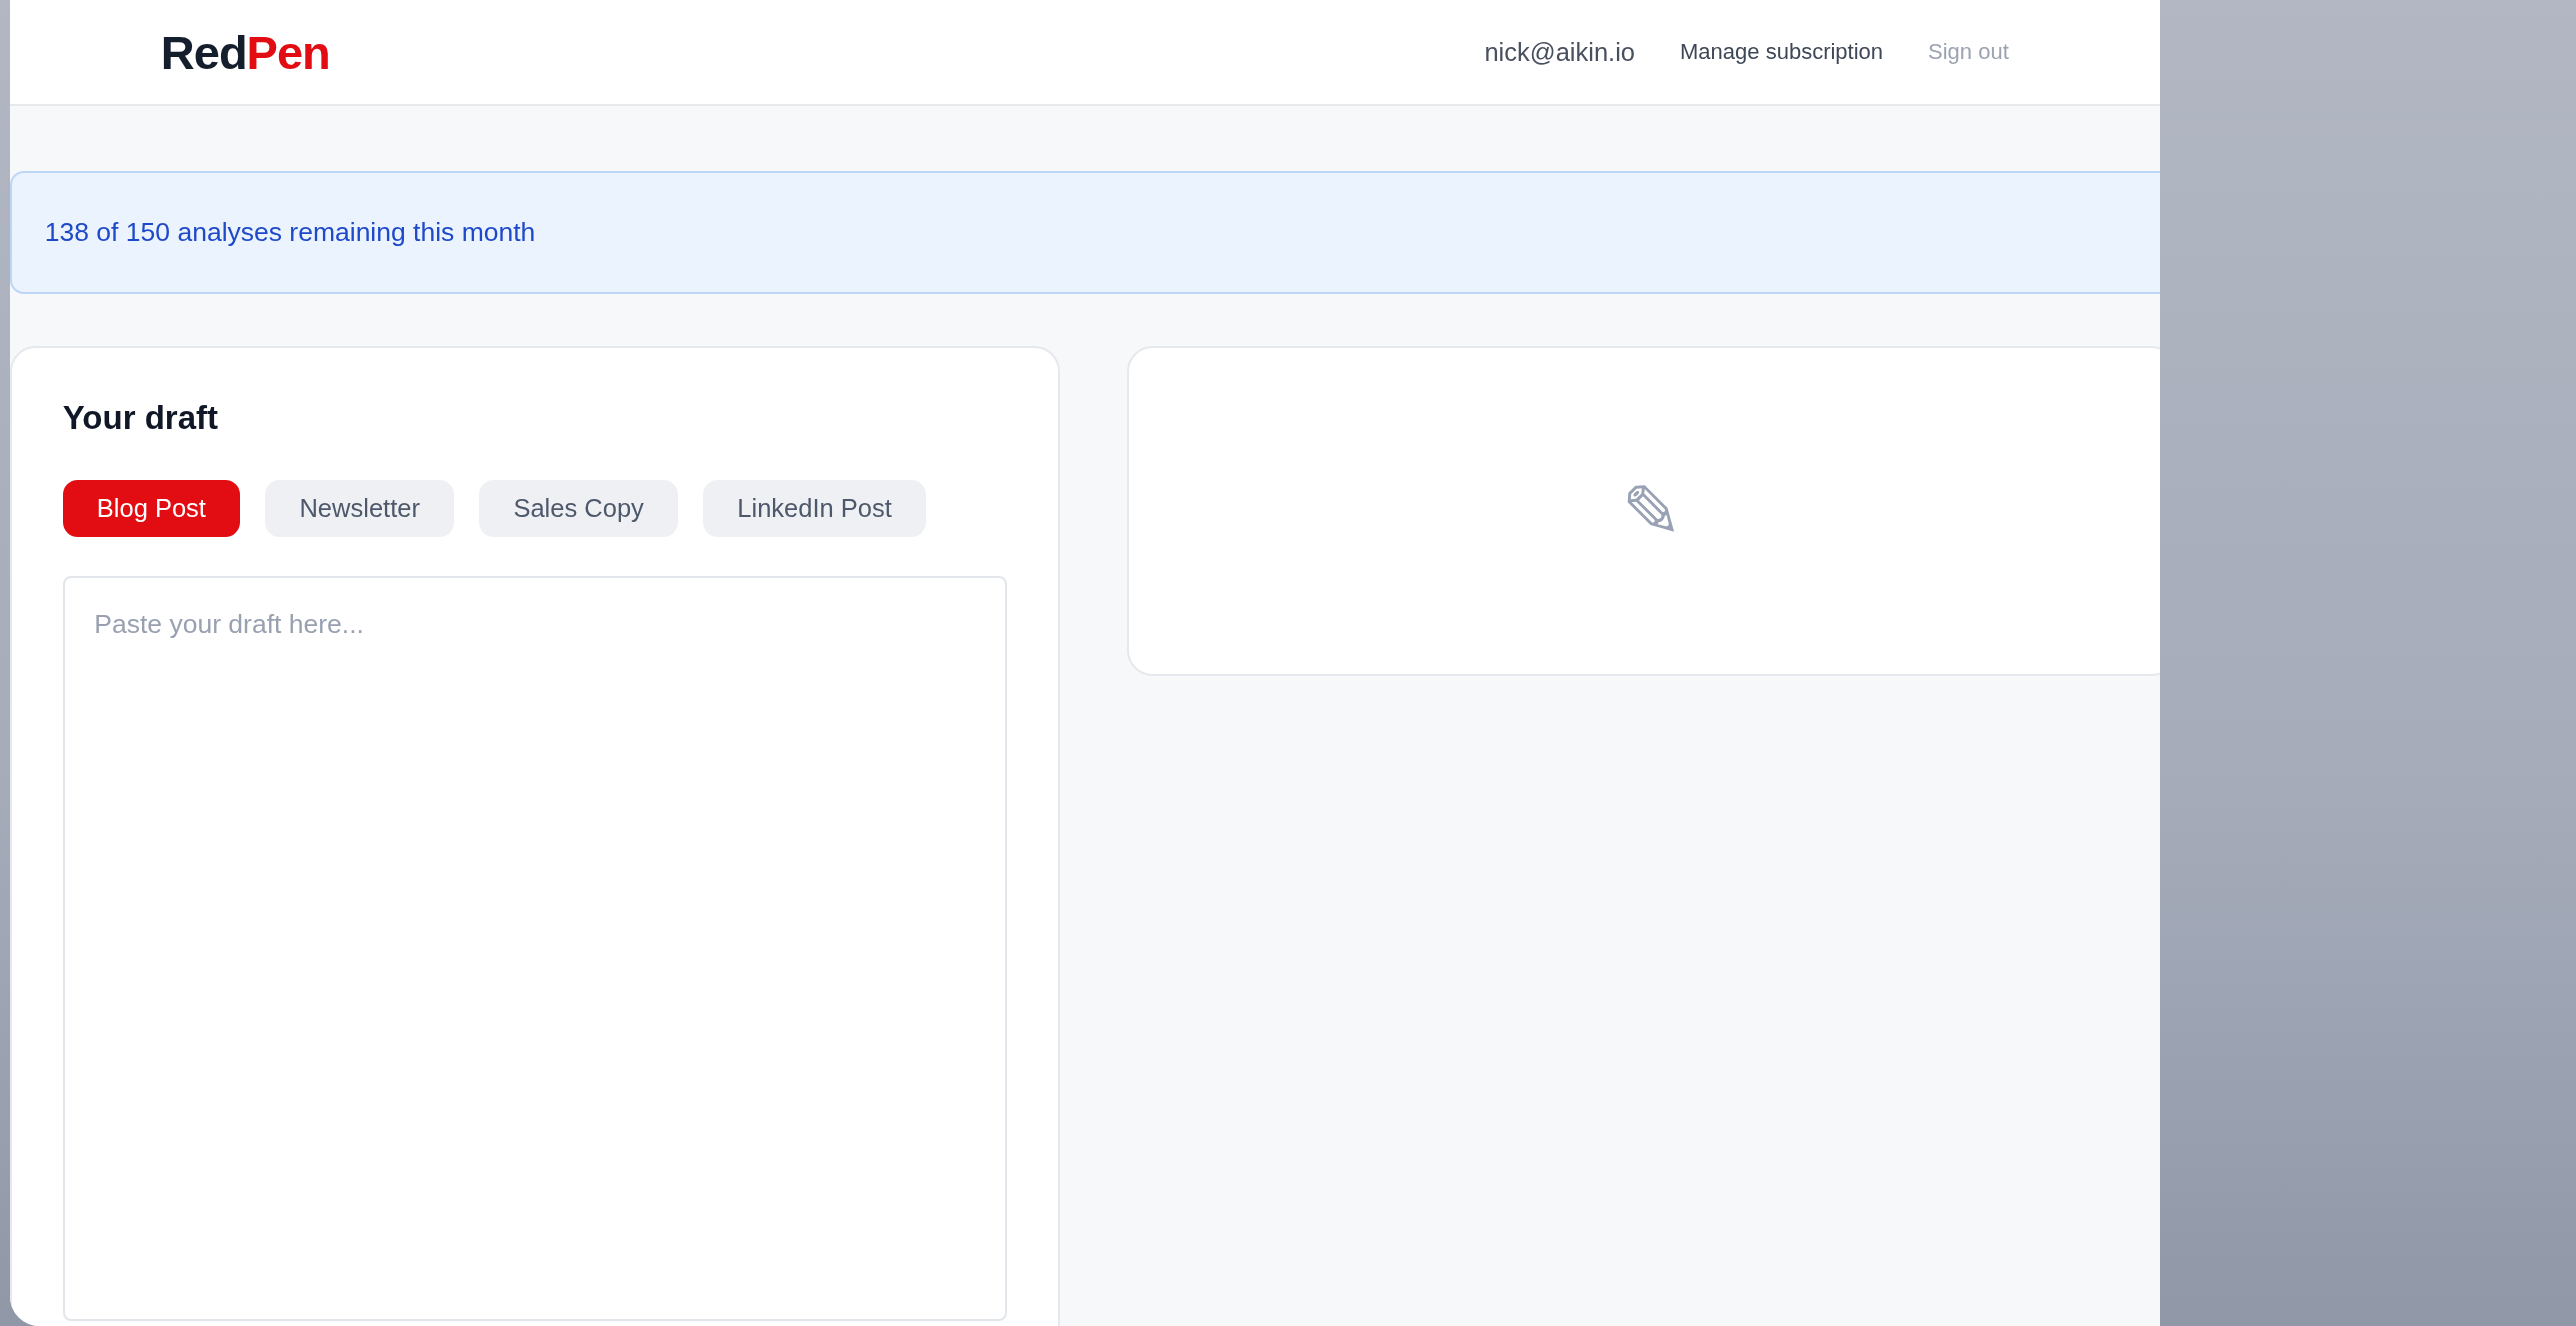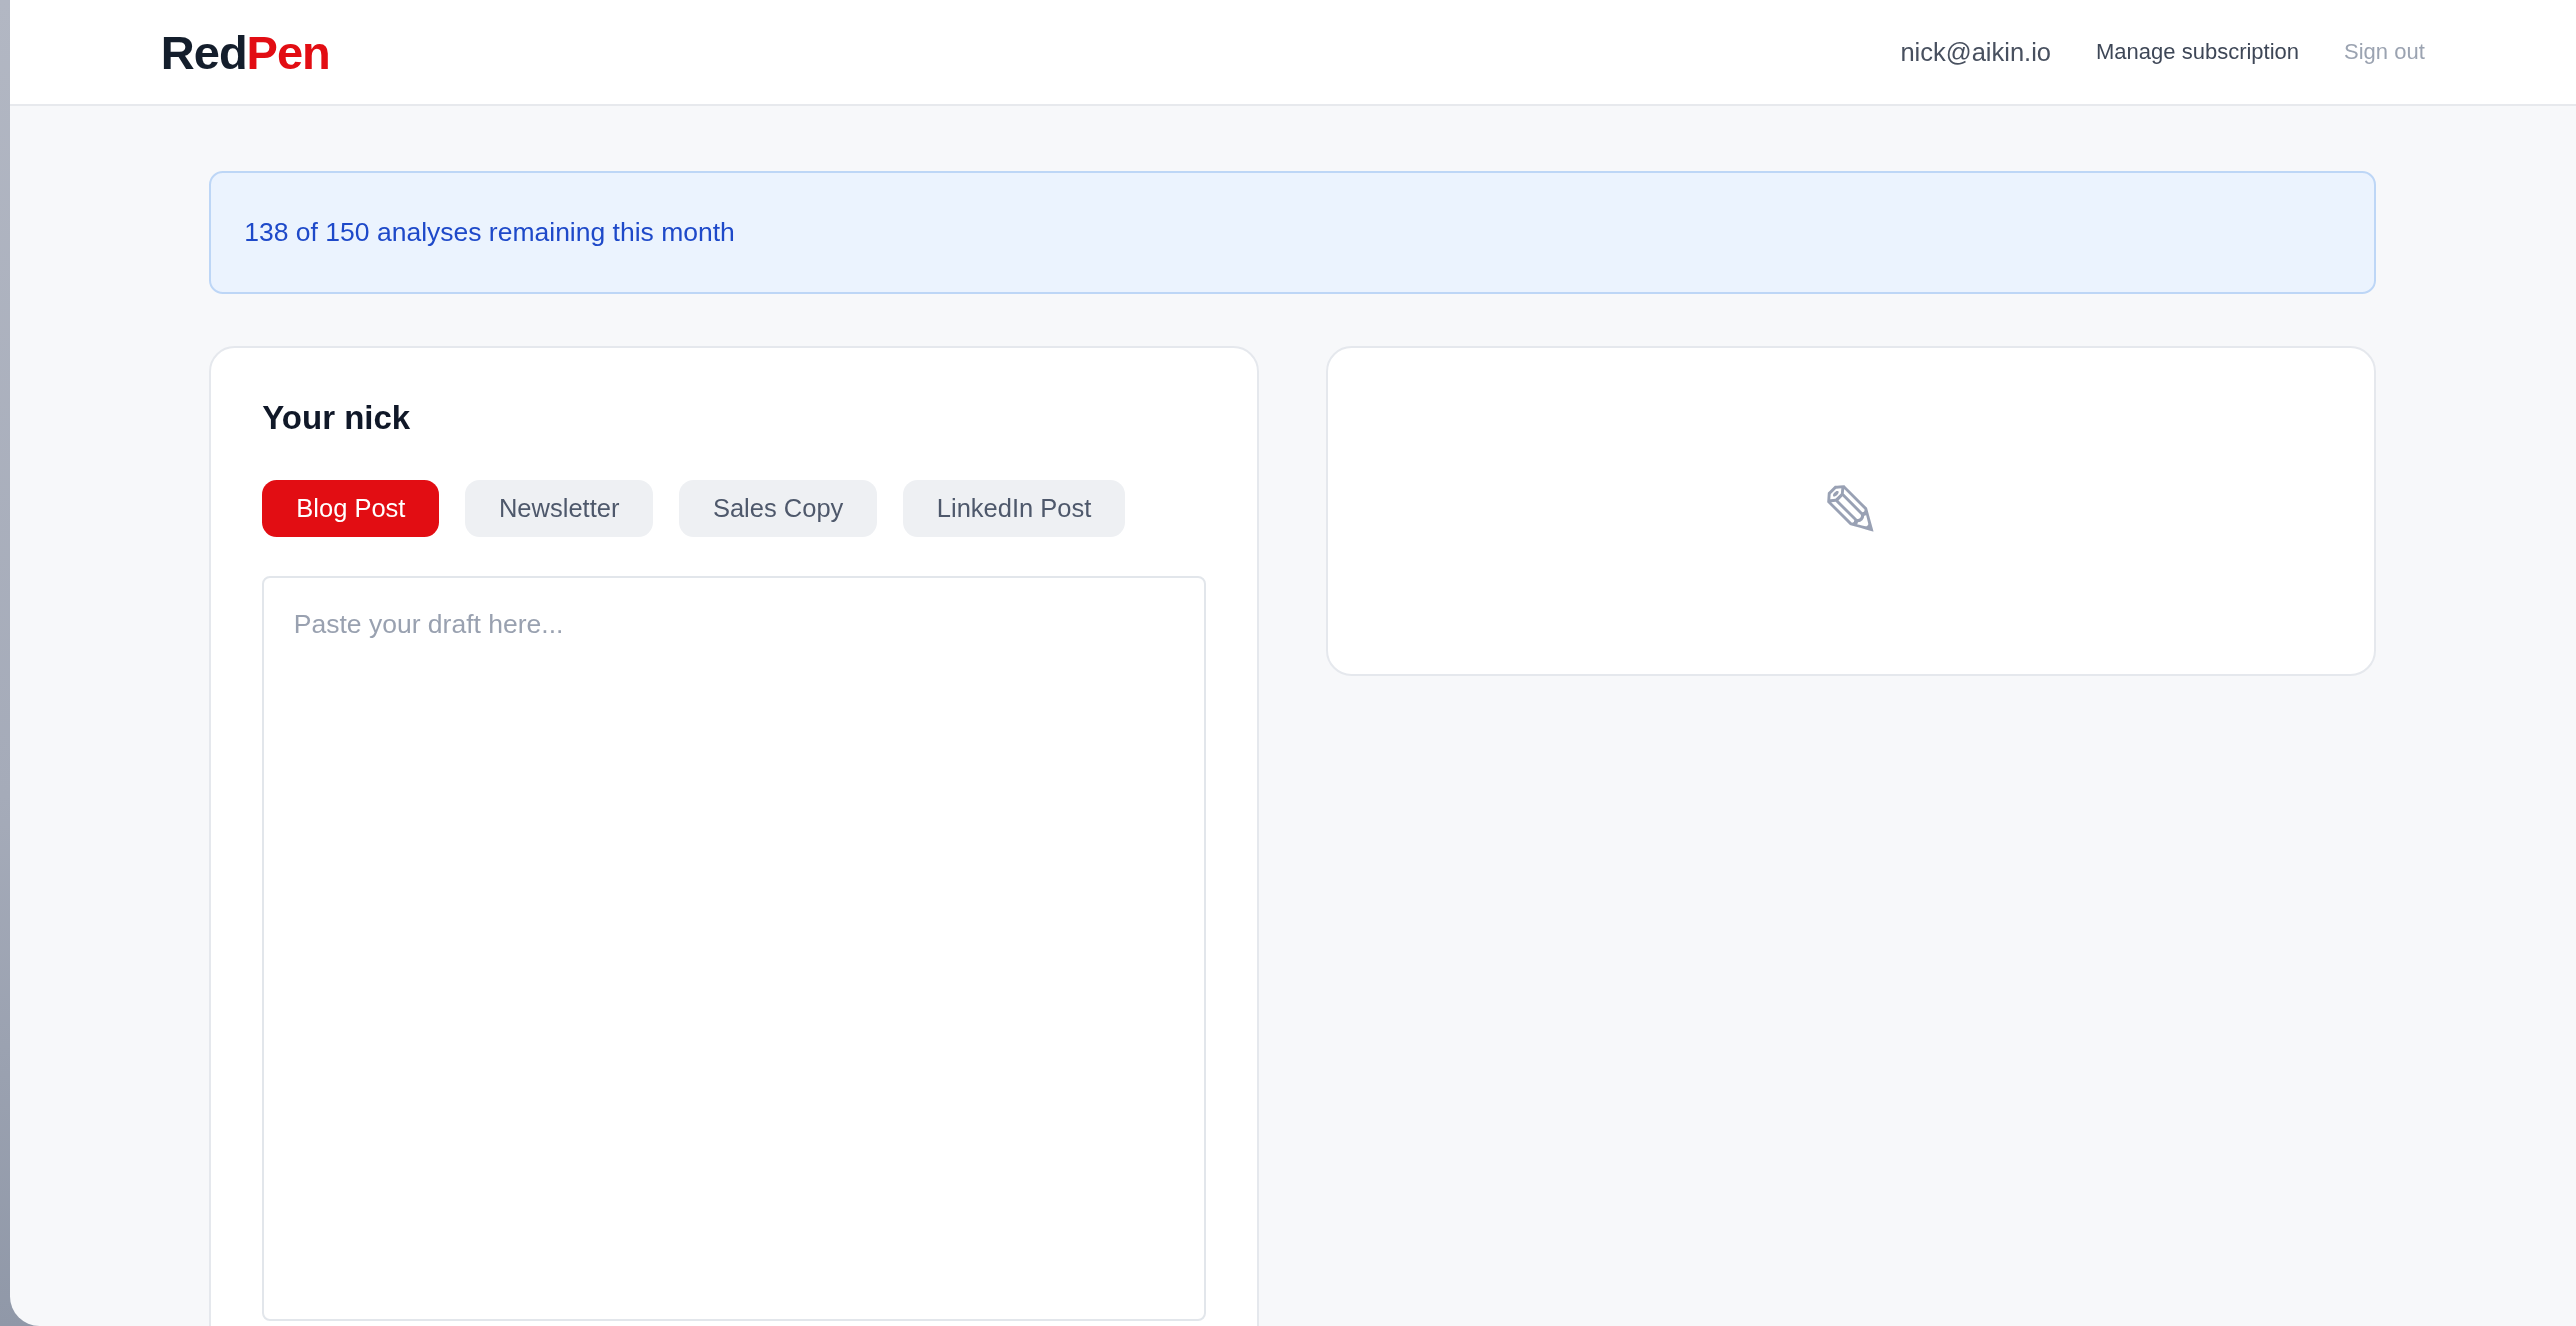--- a/index.html
+++ b/index.html
@@ -5,21 +5,21 @@
   * { box-sizing: border-box; margin: 0; padding: 0; }
   html, body { width: 2576px; height: 1326px; }
   body {
     font-family: "Liberation Sans", "DejaVu Sans", sans-serif;
     background: linear-gradient(180deg, #b2b7c3 0%, #a5abb9 60%, #9098a8 100%);
     overflow: hidden;
   }
   .window {
     position: absolute;
     left: 9.8px; top: 0;
-    width: 2566px; height: 1326px;
+    width: 2150px; height: 1326px;
     background: #f7f8fa;
     border-bottom-left-radius: 29.5px;
     overflow: hidden;
   }
   
   .header {
     height: 106px;
     background: #ffffff;
     border-bottom: 2px solid #e7e9ed;
     display: flex;
@@ -162,21 +162,21 @@
 
   <main class="main">
 
     <div class="usage-banner">
       <span>138 of 150 analyses remaining this month</span>
     </div>
 
     <div class="panels">
 
       <section class="card draft-card">
-        <h2 class="draft-title">Your nick</h2>
+        <h2 class="draft-title">Your draft</h2>
         <div class="tabs">
             <button class="tab active">Blog Post</button>
             <button class="tab">Newsletter</button>
             <button class="tab">Sales Copy</button>
             <button class="tab">LinkedIn Post</button>
           </div>
         <textarea class="draft-textarea" placeholder="Paste your draft here..." style=""></textarea>
       </section>
 
       <section class="card results-card">

